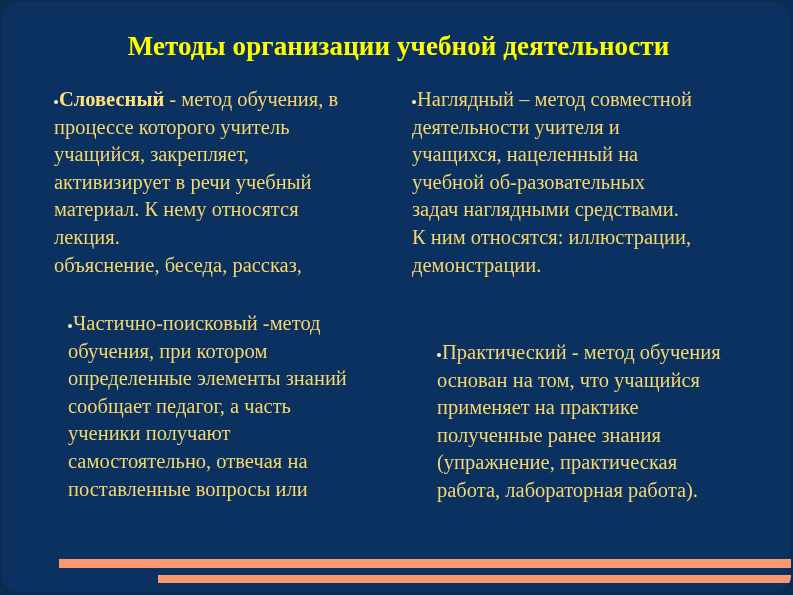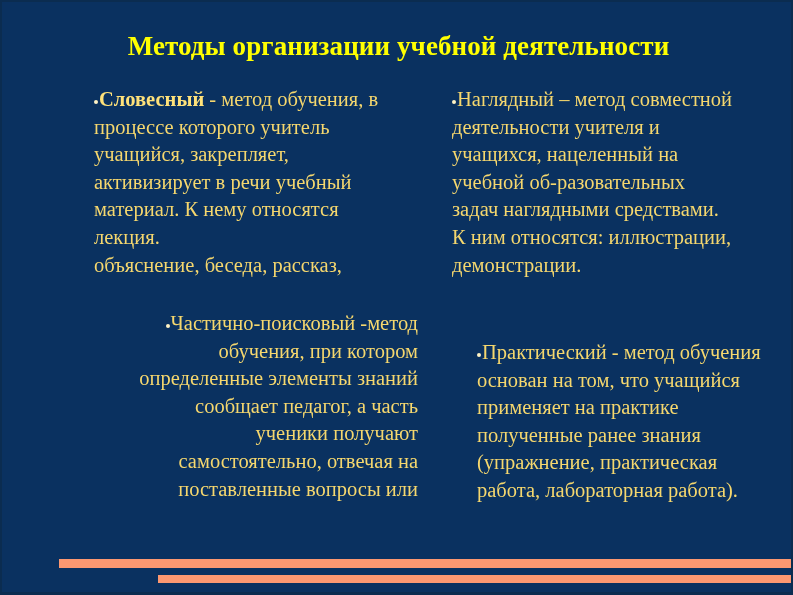--- a/index.html
+++ b/index.html
@@ -18,20 +18,21 @@
     position: relative;
     width: 793px;
     height: 595px;
     background: #0a3160;
     box-sizing: border-box;
     border-left: 2px solid #0b2c50;
     border-right: 2px solid #0b2c50;
     border-top: 2px solid #0b2c50;
     border-bottom: 3px solid #0b2c50;
     overflow: hidden;
+    border-radius: 19px;
   }
 
   
   #slide-title {
     position: absolute;
     left: 0;
     top: 28px;
     width: 793px;
     text-align: center;
     color: #ffff00;
@@ -46,39 +47,38 @@
   .body-block {
     position: absolute;
     color: #f5d76e;
     font-size: 20.5px;
     line-height: 27.6px;
     text-align: left;
   }
   .body-block .line {
     display: block;
     white-space: nowrap;
-    margin-left: 40px;
   }
   .bullet-dot {
     display: inline-block;
     width: 4px;
     height: 4px;
     border-radius: 50%;
     background: #fff3c4;
     vertical-align: 2px;
     margin-right: 1px;
   }
   .lead {
     font-weight: bold;
     color: #ffe27a;
   }
 
   #block-verbal      { left: 52px;  top: 84px;  width: 360px; }
   #block-visual      { left: 410px; top: 84px;  width: 372px; }
-  #block-partial     { left: 66px;  top: 308px; width: 350px; text-align: right; }
+  #block-partial     { left: 66px;  top: 308px; width: 350px; }
   #block-practical   { left: 435px; top: 337px; width: 366px; }
 
   
   #bar-upper {
     position: absolute;
     left: 57px;
     top: 557px;
     right: 0;
     height: 9px;
     background: #fc9871;

